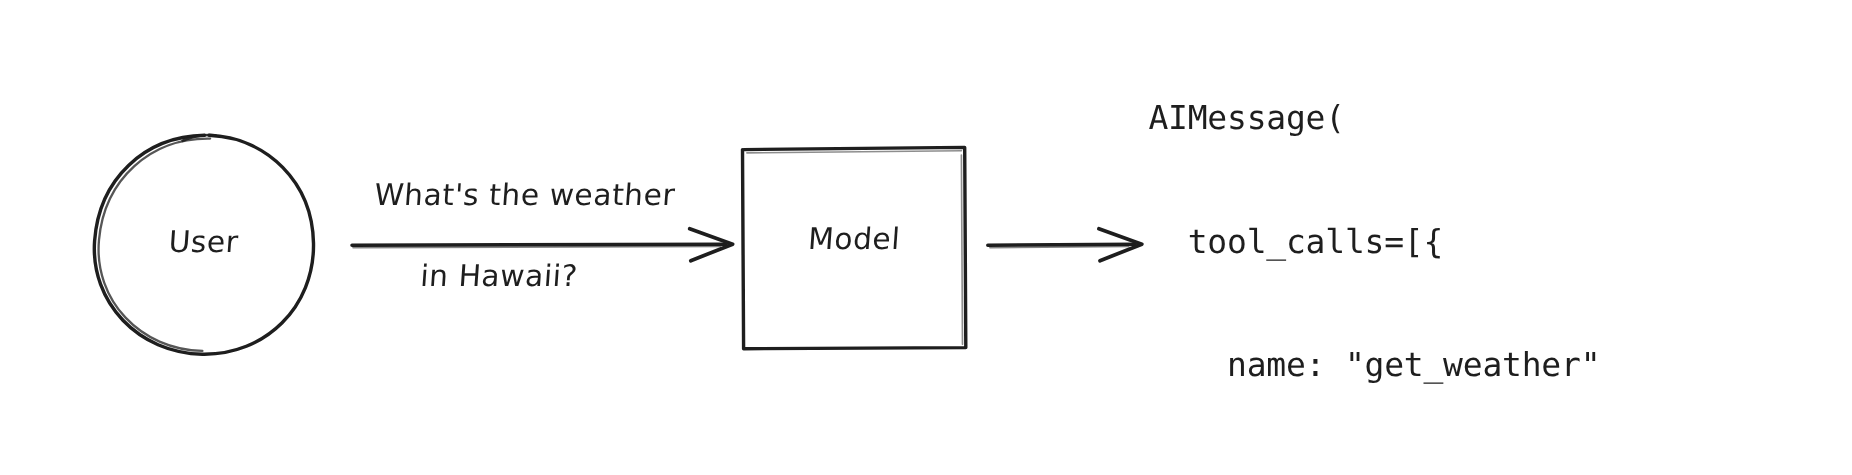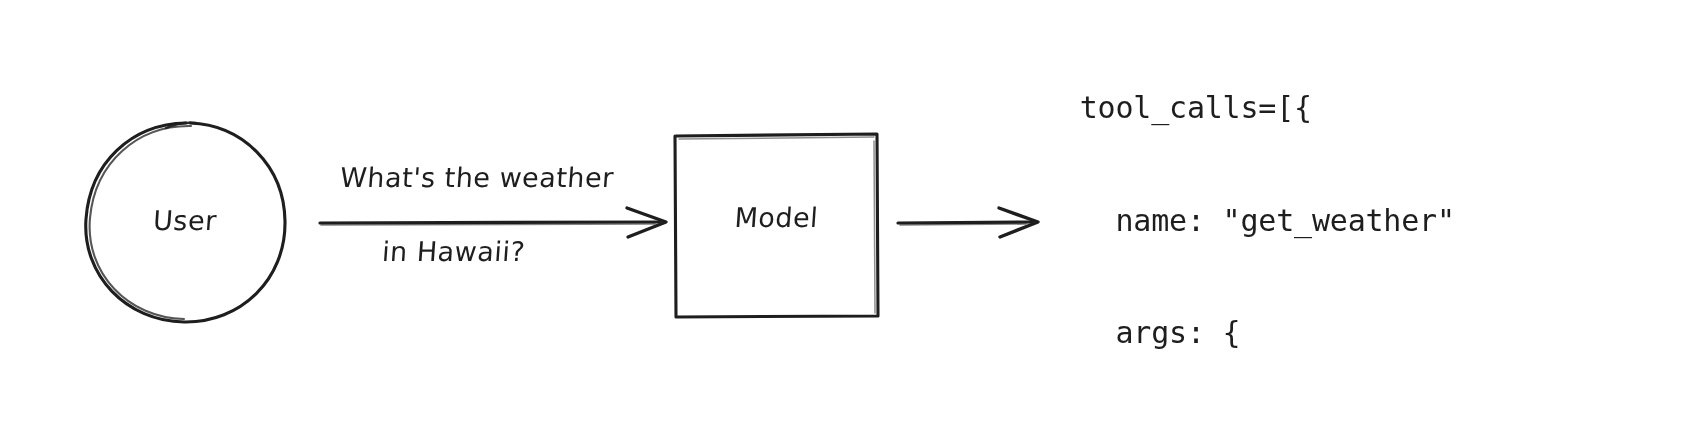--- a/index.html
+++ b/index.html
@@ -121,20 +121,21 @@
   <div class="hand" id="user-label">User</div>
 
   <div class="hand" id="model-label">Model</div>
 
   <div class="hand" id="edge-label">
     <span class="l1">What's the weather</span>
     <span class="l2">in Hawaii?</span>
   </div>
 
   <div id="code-block">
+    <span class="cl">AIMessage(</span>
     <span class="cl">  tool_calls=[{</span>
     <span class="cl">    name: "get_weather"</span>
     <span class="cl">    args: {</span>
     
     
     
     
     
     
   </div>

